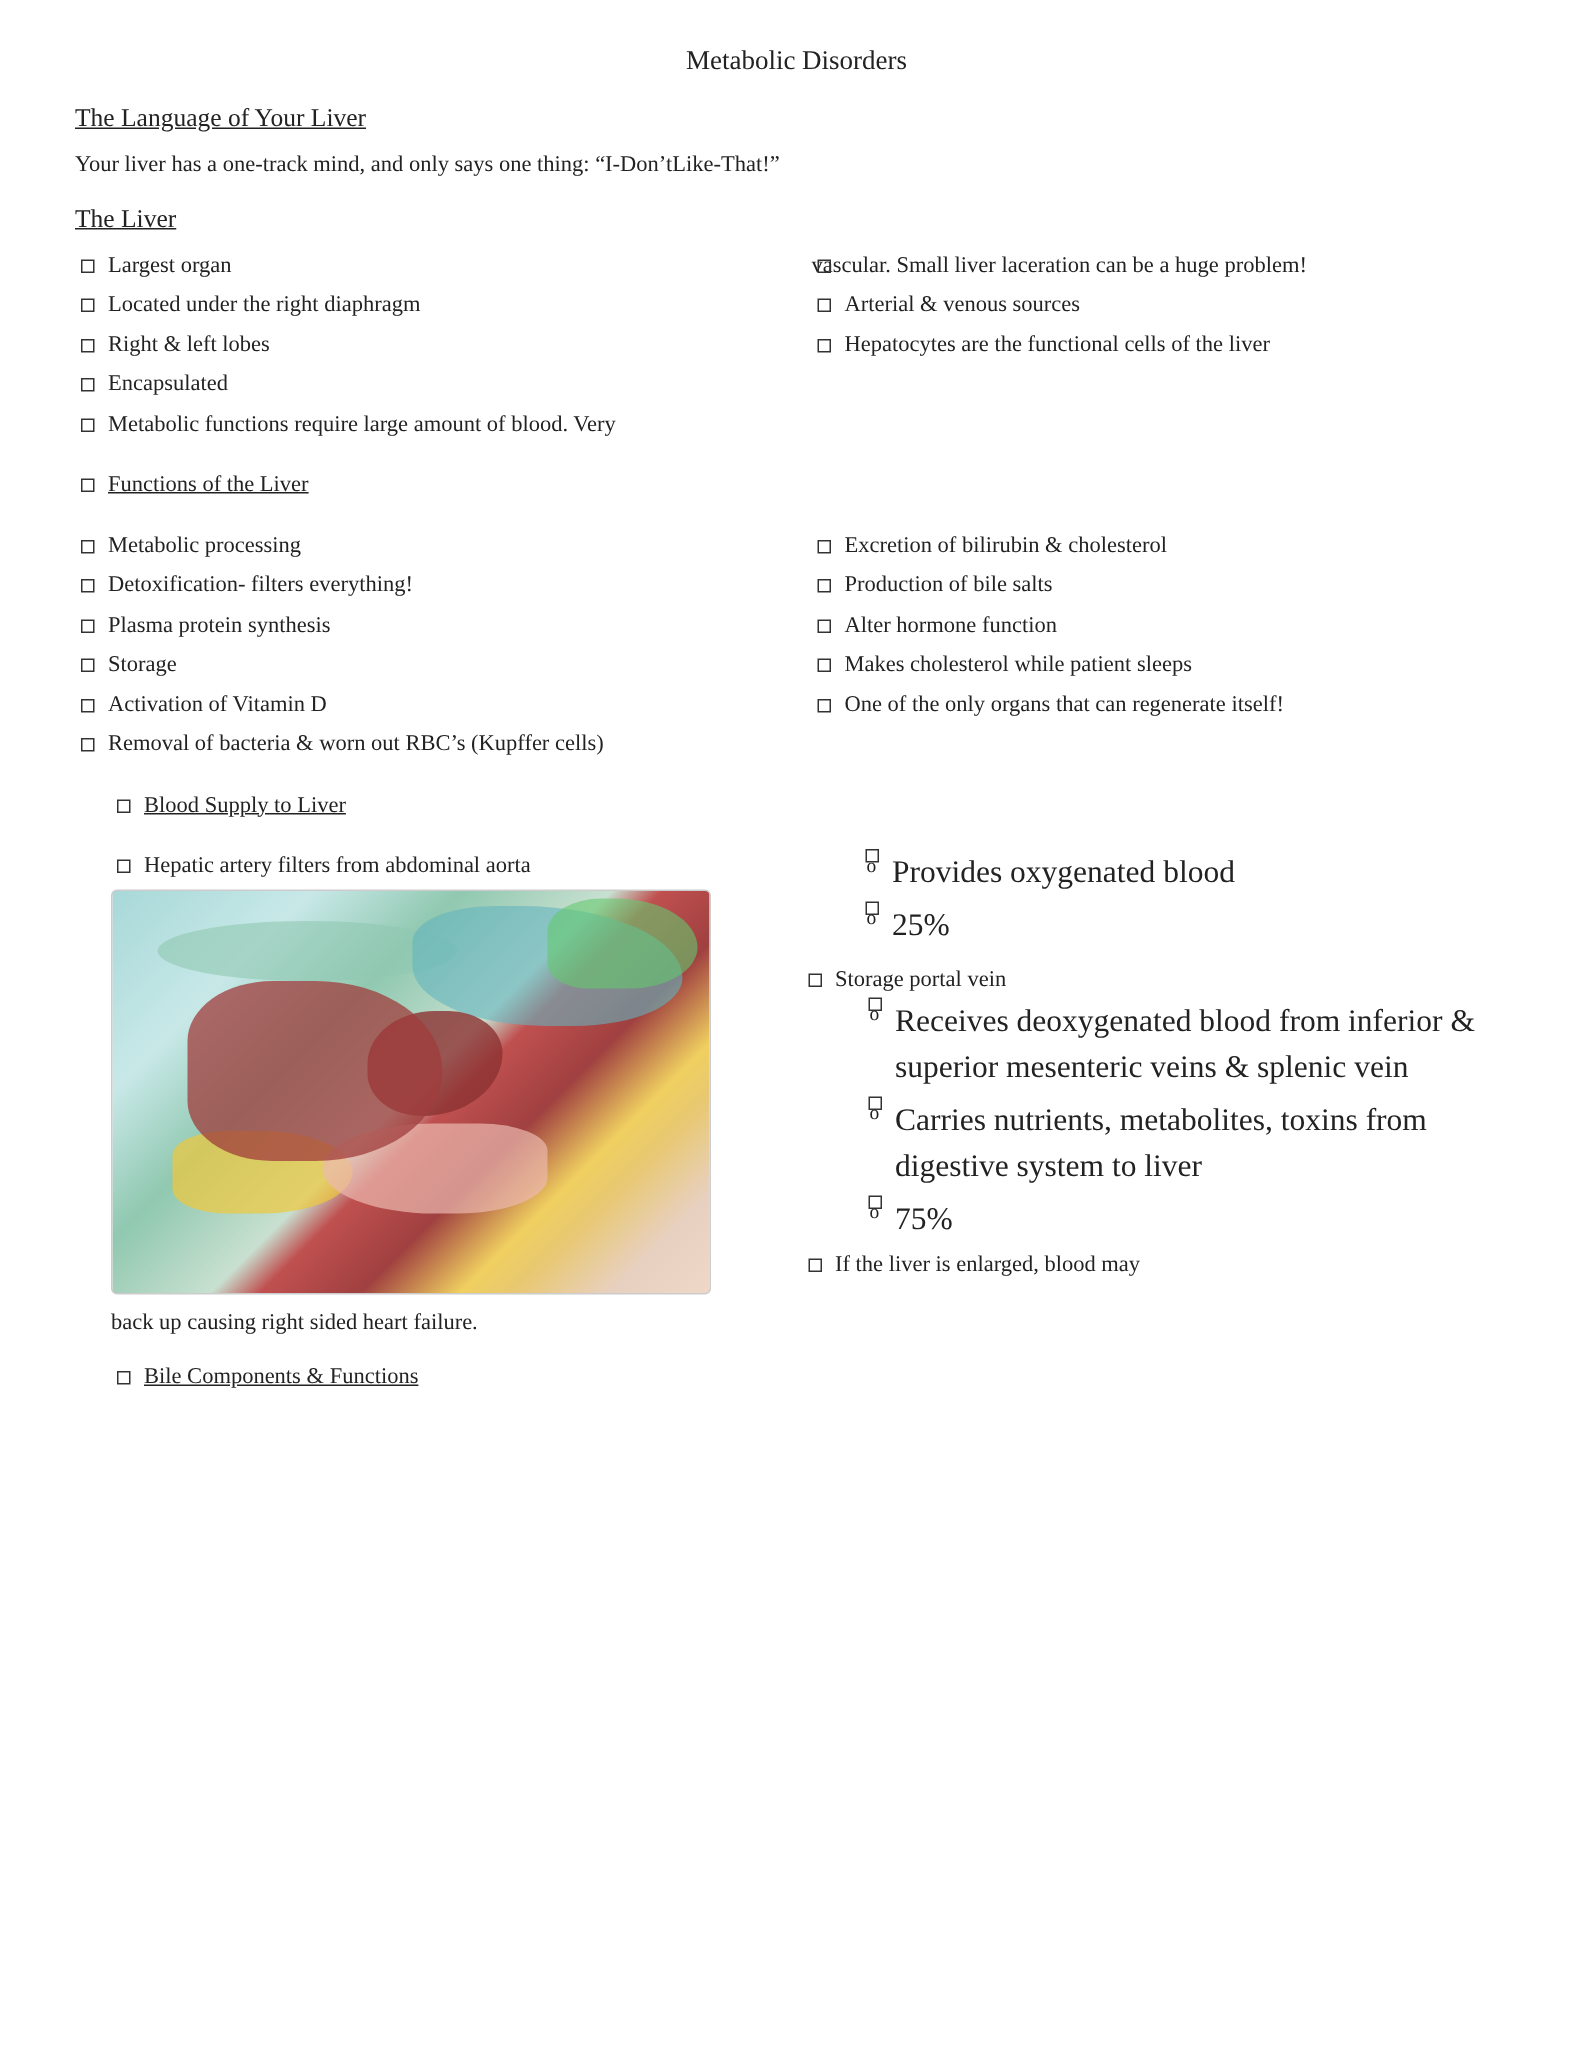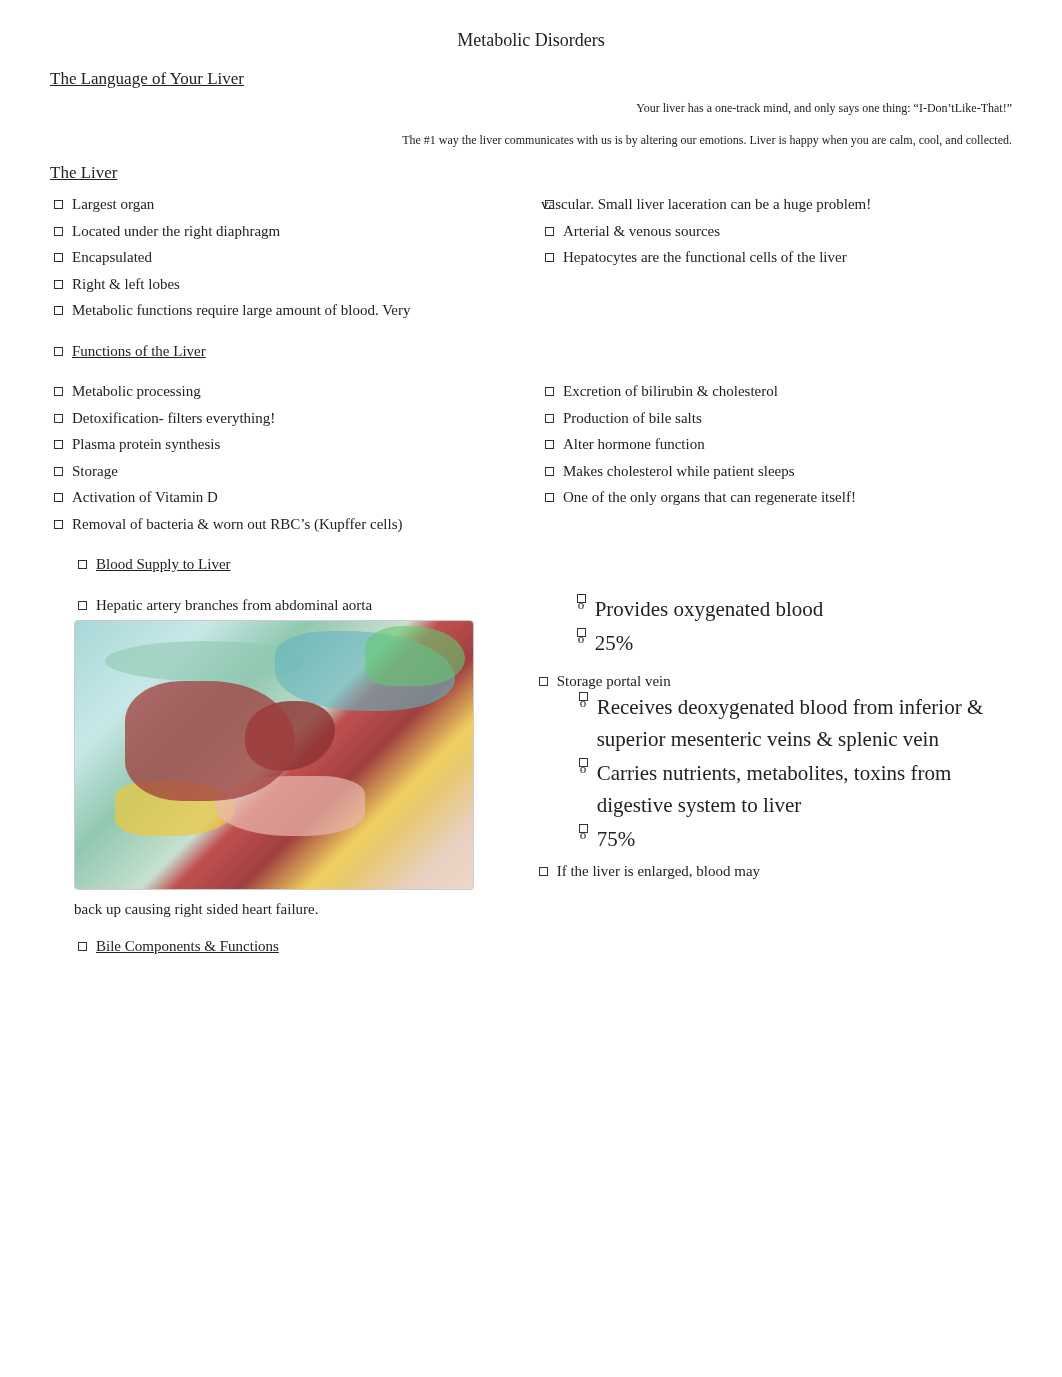--- a/index.html
+++ b/index.html
@@ -31,24 +31,23 @@
 
     .section-title {
       font-size: 17px;
       font-weight: normal;
       text-decoration: underline;
       margin-bottom: 10px;
       display: inline-block;
     }
 
     .intro-text {
-      font-size: 12px;
+      font-size: 15px;
       margin-bottom: 14px;
       line-height: 1.5;
-      text-align: right;
     }
 
     .the-liver-section {
       margin-bottom: 10px;
     }
 
     .two-col {
       display: flex;
       gap: 0px;
     }
@@ -230,33 +229,32 @@
 </head>
 <body>
 
 <div class="page-header">
   <h1>Metabolic Disorders</h1>
 </div>
 
 <div class="the-liver-section">
   <span class="section-title">The Language of Your Liver</span>
   <p class="intro-text">Your liver has a one-track mind, and only says one thing: “I-Don’tLike-That!”</p>
-  <p class="intro-text">The #1 way the liver communicates with us is by altering our emotions. Liver is happy when you are calm, cool, and collected.</p>
 </div>
 
 <div>
   <span class="section-title">The Liver</span>
 
   <div class="two-col">
     <div class="col-left">
       <ul>
         <li>Largest organ</li>
         <li>Located under the right diaphragm</li>
+        <li>Right &amp; left lobes</li>
         <li>Encapsulated</li>
-        <li>Right &amp; left lobes</li>
         <li>Metabolic functions require large amount of blood. Very</li>
       </ul>
     </div>
     <div class="col-right">
       <ul>
         <li style="list-style:none; padding-left:0;">vascular. Small liver laceration can be a huge problem!</li>
         <li>Arterial &amp; venous sources</li>
         <li>Hepatocytes are the functional cells of the liver</li>
       </ul>
     </div>
@@ -299,21 +297,21 @@
   <ul>
     <li>
       <span class="section-title" style="text-decoration:underline; font-size:15px;">Blood Supply to Liver</span>
     </li>
   </ul>
 
   <div class="blood-content">
     <div class="blood-left">
       <ul>
         <li>
-          <span>Hepatic artery branches from abdominal aorta</span>
+          <span>Hepatic artery filters from abdominal aorta</span>
         </li>
       </ul>
 
       <div class="liver-image-placeholder">
         <div class="liver-teal"></div>
         <div class="liver-green"></div>
         <div class="liver-blob"></div>
         <div class="liver-yellow"></div>
         <div class="liver-pink"></div>
       </div>

